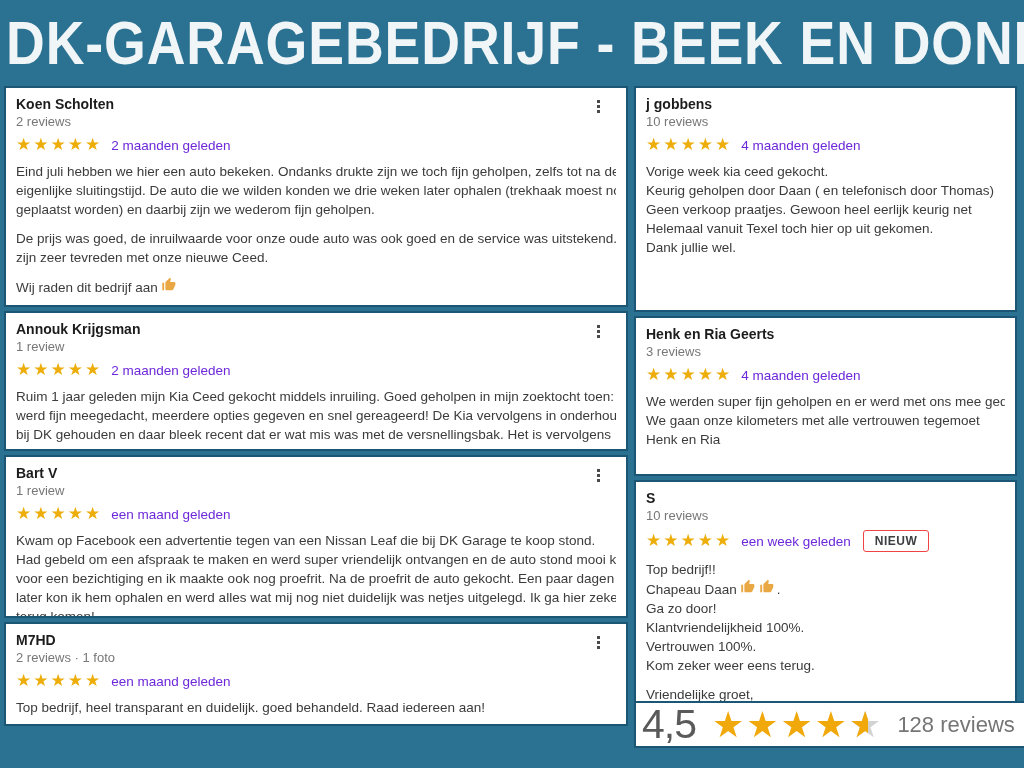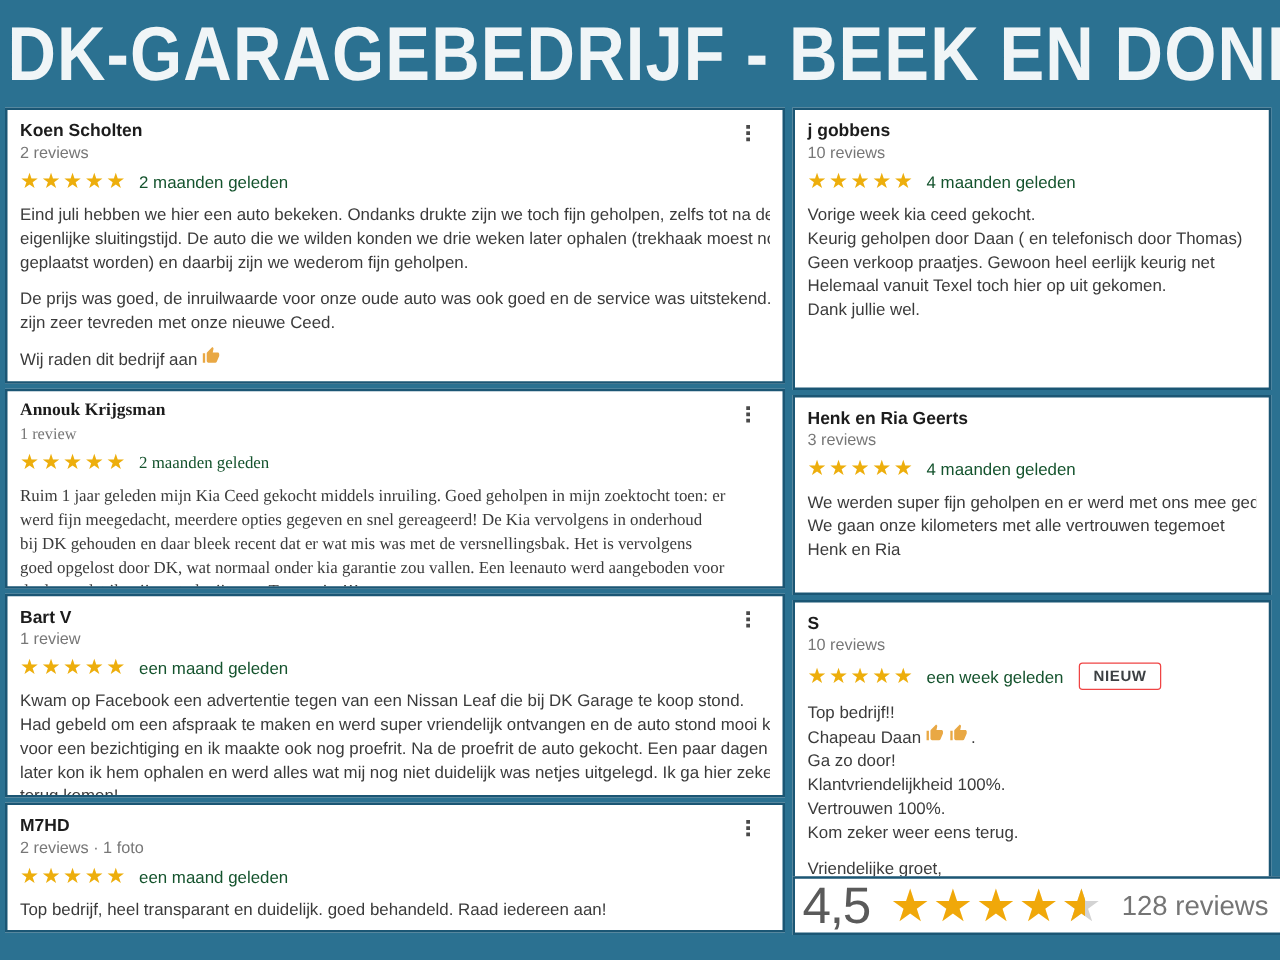--- a/index.html
+++ b/index.html
@@ -32,21 +32,21 @@
     box-sizing:border-box;
     margin-bottom:4px;
     padding:7px 10px;
     position:relative;
     overflow:hidden;
   }
   .reviewer-name{font-size:14px;font-weight:bold;color:#1c1c1c;line-height:18px;}
   .reviewer-meta{font-size:13px;color:#777;line-height:17px;}
   .stars-row{margin:6px 0 8px 0;display:flex;align-items:center;}
   .stars{font-size:17px;color:#edae0c;letter-spacing:2px;line-height:18px;}
-  .review-date{font-size:13.5px;color:#14532d;margin-left:9px;}
+  .review-date{font-size:13.5px;color:#6d28d9;margin-left:9px;}
   .new-badge{
     margin-left:12px;
     border:1px solid #ef4444;border-radius:3px;
     padding:3px 11px;
     font-size:12px;font-weight:bold;color:#3c4043;letter-spacing:0.5px;
     background:#fff;
   }
   .body-line{
     font-size:13.5px;color:#3b3b3b;line-height:19px;
     white-space:nowrap;overflow:hidden;
@@ -116,21 +116,21 @@
           <span class="thumb-icon"><svg width="15" height="15" viewBox="0 0 24 24">
               <path fill="#e9a844" d="M2 21h3V9H2v12zm21-11c0-1.1-.9-2-2-2h-6.31l.95-4.57.03-.32c0-.41-.17-.79-.44-1.06L14.17 1 7.58 7.59C7.22 7.95 7 8.45 7 9v10c0 1.1.9 2 2 2h9c.83 0 1.54-.5 1.84-1.22l3.02-7.05c.09-.23.14-.47.14-.73v-2z"></path>
             </svg></span>
         </div>
         <div class="kebab">
           <i></i>
           <i></i>
           <i></i>
         </div>
       </div>
-      <div class="card" style="height: 160px; font-family: Liberation Serif, serif;">
+      <div class="card" style="height: 140px;">
         <div class="reviewer-name">Annouk Krijgsman</div>
         <div class="reviewer-meta">1 review</div>
         <div class="stars-row">
           <span class="stars">★★★★★</span>
           <span class="review-date">2 maanden geleden</span>
         </div>
         <div class="body-line">
           <span>Ruim 1 jaar geleden mijn Kia Ceed gekocht middels inruiling. Goed geholpen in mijn zoektocht toen: er</span>
         </div>
         <div class="body-line">

